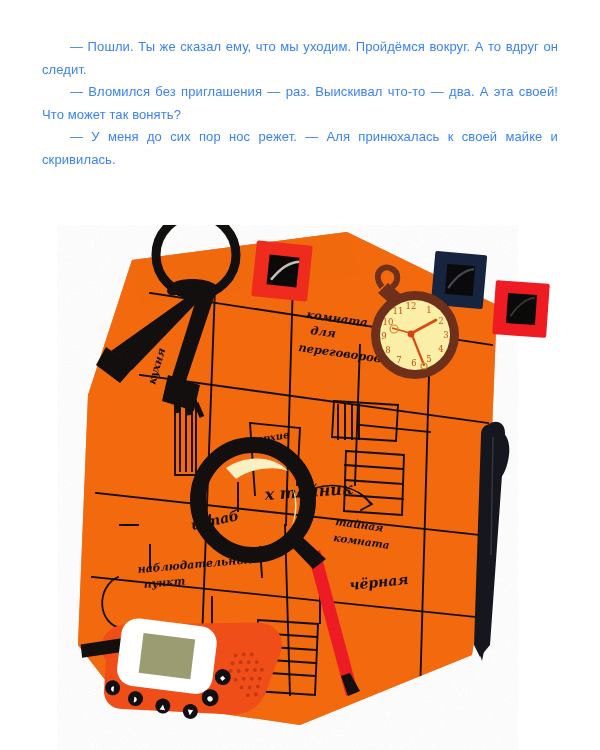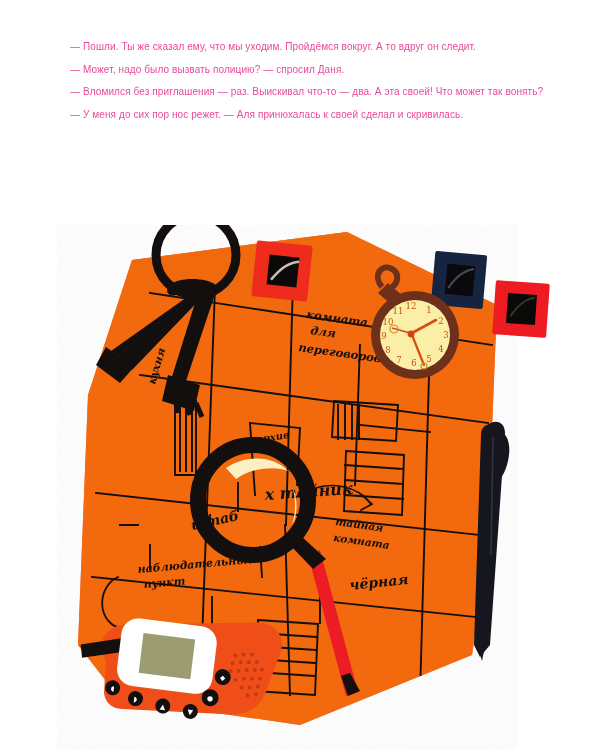--- a/index.html
+++ b/index.html
@@ -6,41 +6,40 @@
   body{
     width:600px;height:750px;background:#ffffff;overflow:hidden;
     font-family:"Liberation Sans","DejaVu Sans",sans-serif;
     position:relative;
   }
   #page{position:absolute;inset:0;}
 
   
   .text-block{
     position:absolute;left:42px;top:36px;width:516px;
-    font-size:10px;line-height:22.6px;color:#ec4899;
+    font-size:13px;line-height:22.6px;color:#3b82f6;
     text-align:justify;
     letter-spacing:.1px;
   }
   .para{margin:0 0 0 0;text-indent:28px;}
 
   
   .illus{position:absolute;left:0;top:225px;width:600px;height:525px;}
   .illus svg{display:block;}
   .hand{font-family:"DejaVu Serif",serif;font-style:italic;font-weight:700;}
 </style>
 </head>
 <body>
 
 <div id="page">
 
   <div class="text-block">
     <p class="para">— Пошли. Ты же сказал ему, что мы уходим. Пройдёмся вокруг. А то вдруг он следит.</p>
-    <p class="para">— Может, надо было вызвать полицию? — спросил Даня.</p>
     <p class="para">— Вломился без приглашения — раз. Выискивал что-то — два. А эта своей! Что может так вонять?</p>
-    <p class="para">— У меня до сих пор нос режет. — Аля принюхалась к своей сделал и скривилась.</p>
+    <p class="para">— У меня до сих пор нос режет. — Аля принюхалась к своей майке и скривилась.</p>
   </div>
 
   <div class="illus">
     <svg width="600" height="525" viewBox="0 0 600 525" xmlns="http://www.w3.org/2000/svg">
       <defs>
         <clipPath id="mapclip">
           <path d="M132 35 L347 7 L497 80 L487 330 L472 430 L300 500 L120 474 L78 420 L88 170 Z"></path>
         </clipPath>
         <filter id="grain" x="-5%" y="-5%" width="110%" height="110%">
           <feTurbulence type="fractalNoise" baseFrequency="0.85" numOctaves="3" result="n"></feTurbulence>

